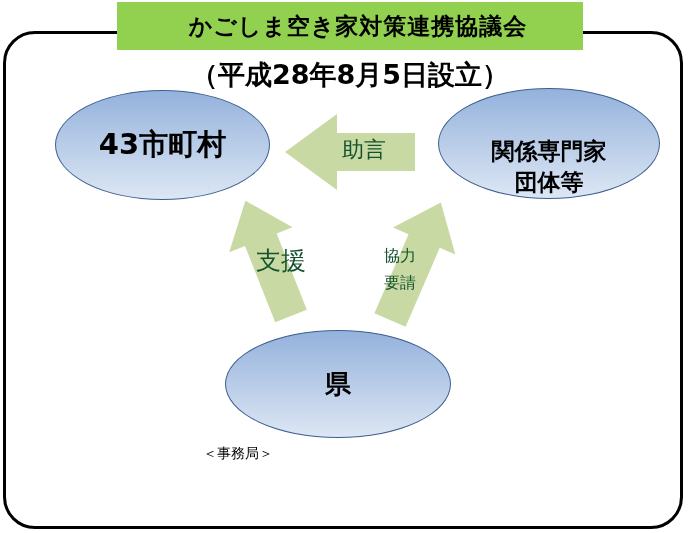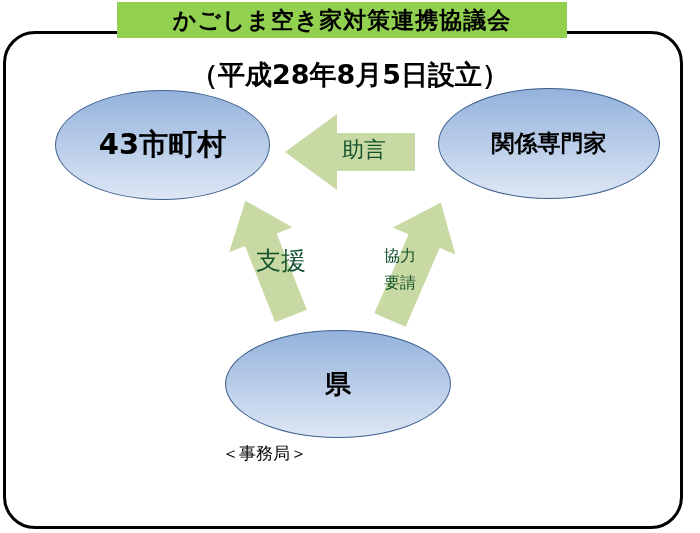--- a/index.html
+++ b/index.html
@@ -6,23 +6,23 @@
   body{
     width:700px;height:533px;position:relative;background:#ffffff;
     font-family:"DejaVu Sans",sans-serif;color:#000;overflow:hidden;
   }
   .frame{
     position:absolute;left:3px;top:31px;width:680px;height:498px;
     box-sizing:border-box;border:3px solid #000;border-radius:32px;
     background:transparent;z-index:1;
   }
   .title-box{
-    position:absolute;left:117px;top:2px;width:450px;height:36px;
+    position:absolute;left:117px;top:2px;width:450px;height:48px;
     display:flex;align-items:center;justify-content:center;
-    font-size:23px;font-weight:bold;letter-spacing:1px;z-index:5;
+    font-size:23px;font-weight:bold;letter-spacing:1px;z-index:5;padding-left:16px;
   }
   .subtitle{
     position:absolute;left:125px;top:57px;width:450px;text-align:center;
     font-size:27px;font-weight:bold;z-index:5;
   }
   .arrow-layer{position:absolute;left:0;top:0;z-index:2;}
   .ellipse{
     position:absolute;border-radius:50%;
     border:1.5px solid #3D5F8F;box-sizing:border-box;
     display:flex;flex-direction:column;align-items:center;justify-content:center;
@@ -30,21 +30,21 @@
   }
   .ellipse-municipalities{left:55px;top:90px;width:215px;height:110px;font-size:29px;}
   .ellipse-experts{left:438px;top:88px;width:222px;height:111px;font-size:23px;line-height:31px;}
   .ellipse-prefecture{left:225px;top:330px;width:226px;height:108px;font-size:26px;}
   .arrow-label{position:absolute;z-index:4;color:#14532d;}
   .label-advice{left:333px;top:136px;width:62px;height:28px;display:flex;
     align-items:center;justify-content:center;font-size:22px;}
   .label-support{left:256px;top:244px;font-size:25px;}
   .label-cooperation{left:384px;top:242px;font-size:16px;line-height:27px;}
   .footer{
-    position:absolute;left:222px;top:445px;font-size:17px;line-height:17px;z-index:4;
+    position:absolute;left:203px;top:445px;font-size:14px;line-height:17px;z-index:4;
   }
   .footer .line2{margin-left:17px;}
 </style>
 </head>
 <body>
 
 <div class="frame"></div>
 
 <div class="title-box" style="background: rgb(146, 208, 80);">
   <span>かごしま空き家対策連携協議会</span>
@@ -55,22 +55,23 @@
 <svg class="arrow-layer" width="700" height="533" viewBox="0 0 700 533">
   <polygon points="285,152 337,114 337,133 415,133 415,171 337,171 337,190" fill="#C9D9A3"></polygon>
   <polygon transform="translate(291,316) rotate(-21.6)" points="0,-124 34,-82 17,-82 17,0 -17,0 -17,-82 -34,-82" fill="#C9D9A3"></polygon>
   <polygon transform="translate(390,320) rotate(23.4)" points="0,-128 34,-86 17,-86 17,0 -17,0 -17,-86 -34,-86" fill="#C9D9A3"></polygon>
 </svg>
 
 <div class="ellipse ellipse-municipalities" style="background: linear-gradient(rgb(148, 178, 220), rgb(221, 231, 244));">
   <span>43市町村</span>
 </div>
 
-<div class="ellipse ellipse-experts" style="background: linear-gradient(rgb(148, 178, 220), rgb(221, 231, 244));">
+<div class="ellipse ellipse-experts" style="background: linear-gradient(rgb(148, 178, 220), rgb(221, 231, 244)); justify-content: flex-end;">
   <span>関係専門家</span>
+  <span>団体等</span>
 </div>
 
 <div class="ellipse ellipse-prefecture" style="background: linear-gradient(rgb(148, 178, 220), rgb(221, 231, 244));">
   <span>県</span>
 </div>
 
 <div class="arrow-label label-advice">助言</div>
 
 <div class="arrow-label label-support">支援</div>
 

